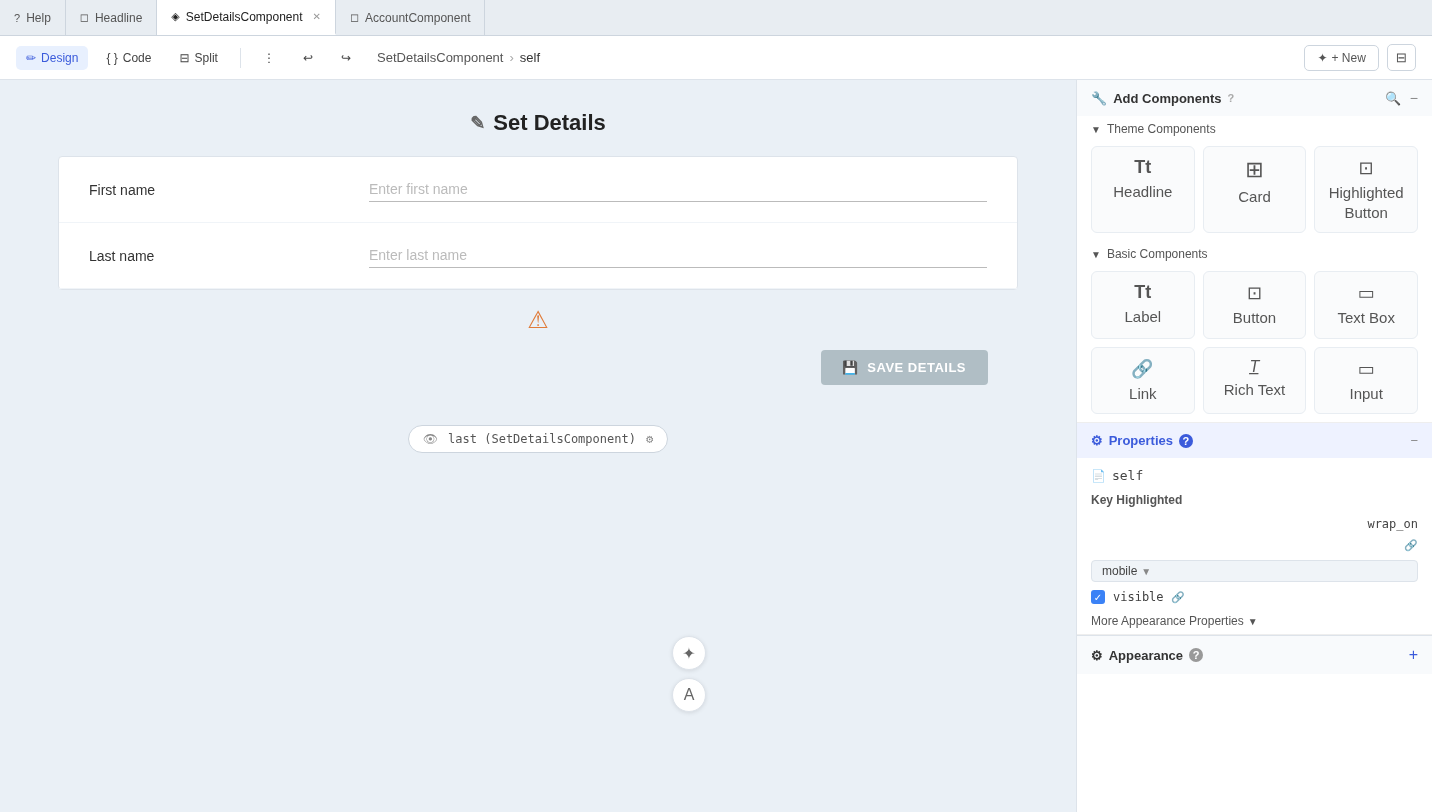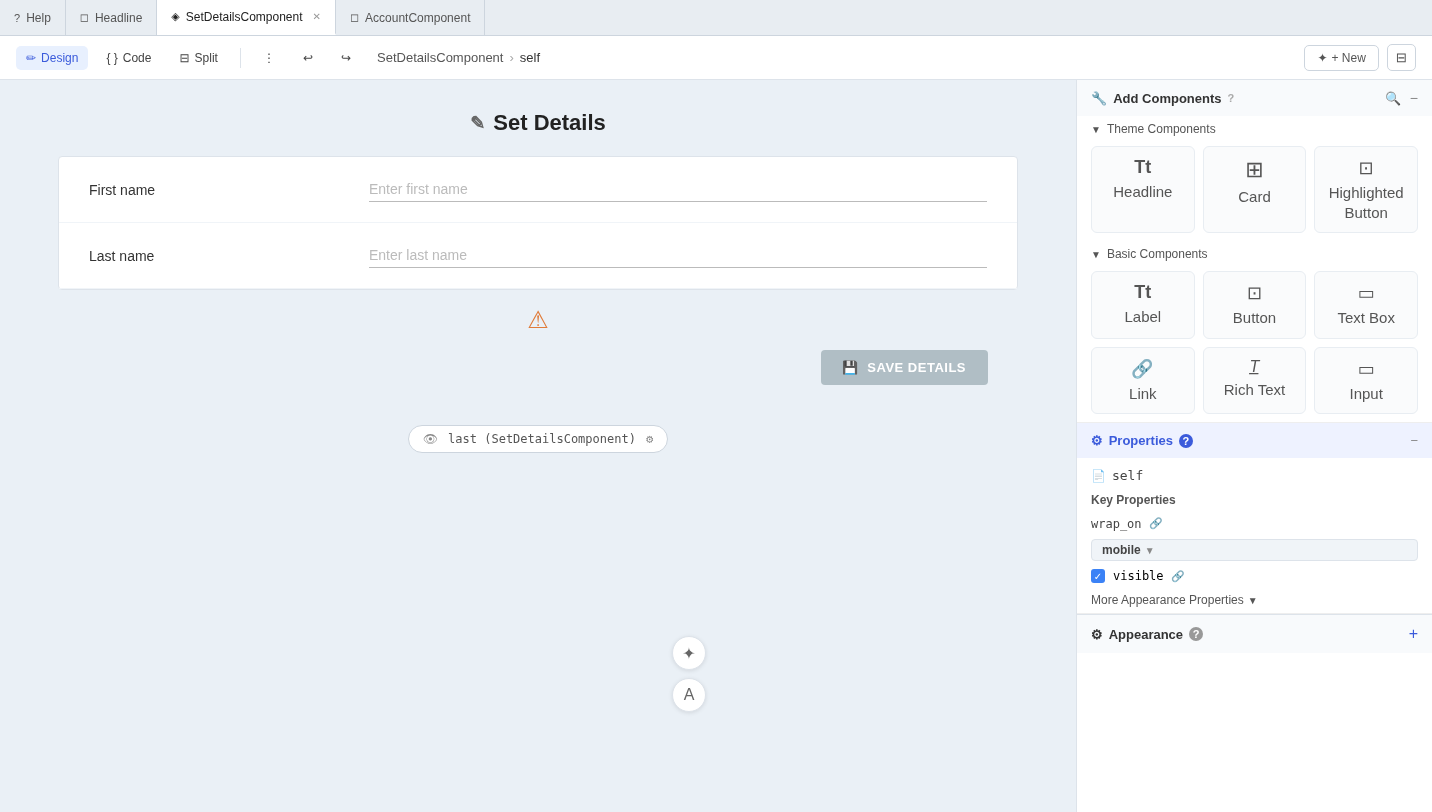--- a/index.html
+++ b/index.html
@@ -81,30 +81,30 @@
     .properties-header { display: flex; align-items: center; justify-content: space-between; padding: 10px 14px; background: #eef2ff; }
     .properties-header-left { display: flex; align-items: center; gap: 6px; font-size: 13px; font-weight: 600; color: #3b5bdb; }
     .properties-header-right { display: flex; align-items: center; gap: 8px; }
 
     .prop-self { display: flex; align-items: center; gap: 6px; padding: 10px 14px 4px; font-size: 12px; font-family: monospace; color: #444; }
     .prop-self-icon { color: #888; }
     .prop-type { font-size: 11px; color: #3b5bdb; font-family: monospace; padding: 0 14px 10px; line-height: 1.5; }
     .prop-type-info { color: #999; font-size: 11px; margin-left: 4px; }
 
     .key-props-label { font-size: 12px; font-weight: 600; color: #555; padding: 6px 14px; }
-    .prop-row { display: flex; align-items: flex-start; gap: 8px; padding: 4px 14px; }
+    .prop-row { display: flex; align-items: flex-end; gap: 8px; padding: 4px 14px; flex-direction: column; }
     .prop-key { font-size: 12px; font-family: monospace; color: #444; }
     .prop-link { color: #888; font-size: 11px; cursor: pointer; }
-    .prop-value-pill { display: flex; align-items: center; gap: 4px; padding: 3px 10px; background: #f0f4f8; border: 1px solid #dde3ea; border-radius: 4px; font-size: 12px; color: #444; cursor: pointer; margin: 4px 14px; font-weight: bold; }
+    .prop-value-pill { display: flex; align-items: center; gap: 4px; padding: 3px 10px; background: #f0f4f8; border: 1px solid #dde3ea; border-radius: 4px; font-size: 12px; color: #444; cursor: pointer; margin: 4px 14px; }
     .prop-value-pill-chevron { color: #888; font-size: 10px; }
 
     .appearance-label { font-size: 12px; font-weight: 600; color: #555; padding: 10px 14px 4px; }
     .checkbox-row { display: flex; align-items: center; gap: 8px; padding: 4px 14px; }
     .checkbox-blue { width: 14px; height: 14px; background: #3b82f6; border-radius: 3px; display: flex; align-items: center; justify-content: center; color: #fff; font-size: 10px; cursor: pointer; flex-shrink: 0; }
-    .checkbox-label { font-size: 12px; font-family: monospace; color: #000000; }
+    .checkbox-label { font-size: 12px; font-family: monospace; color: #404040; }
     .checkbox-link { color: #888; font-size: 11px; cursor: pointer; }
     .more-props-link { display: flex; align-items: center; gap: 4px; padding: 6px 14px; font-size: 12px; color: #555; cursor: pointer; }
 
     
     .components-bottom { border-top: 1px solid #dde3ea; background: #f8fafc; }
     .components-bottom-header { display: flex; align-items: center; justify-content: space-between; padding: 10px 14px; }
     .components-bottom-left { display: flex; align-items: center; gap: 6px; font-size: 13px; font-weight: 600; color: #333; }
     .components-bottom-plus { color: #3b5bdb; cursor: pointer; font-size: 16px; }
 
     
@@ -295,21 +295,21 @@
         <div class="properties-header-right">
           <span style="color:#888;cursor:pointer;">−</span>
         </div>
       </div>
 
       <div class="prop-self">
         <span class="prop-self-icon">📄</span>
         <span style="font-family:monospace;font-size:13px;font-weight:500;">self</span>
       </div>
 
-      <div class="key-props-label">Key Properties</div>
+      <div class="key-props-label">Key Highlighted</div>
 
       <div class="prop-row">
         <span class="prop-key">wrap_on</span>
         <span class="prop-link">🔗</span>
       </div>
       <div class="prop-value-pill">
         <span>mobile</span>
         <span class="prop-value-pill-chevron">▼</span>
       </div>
 

